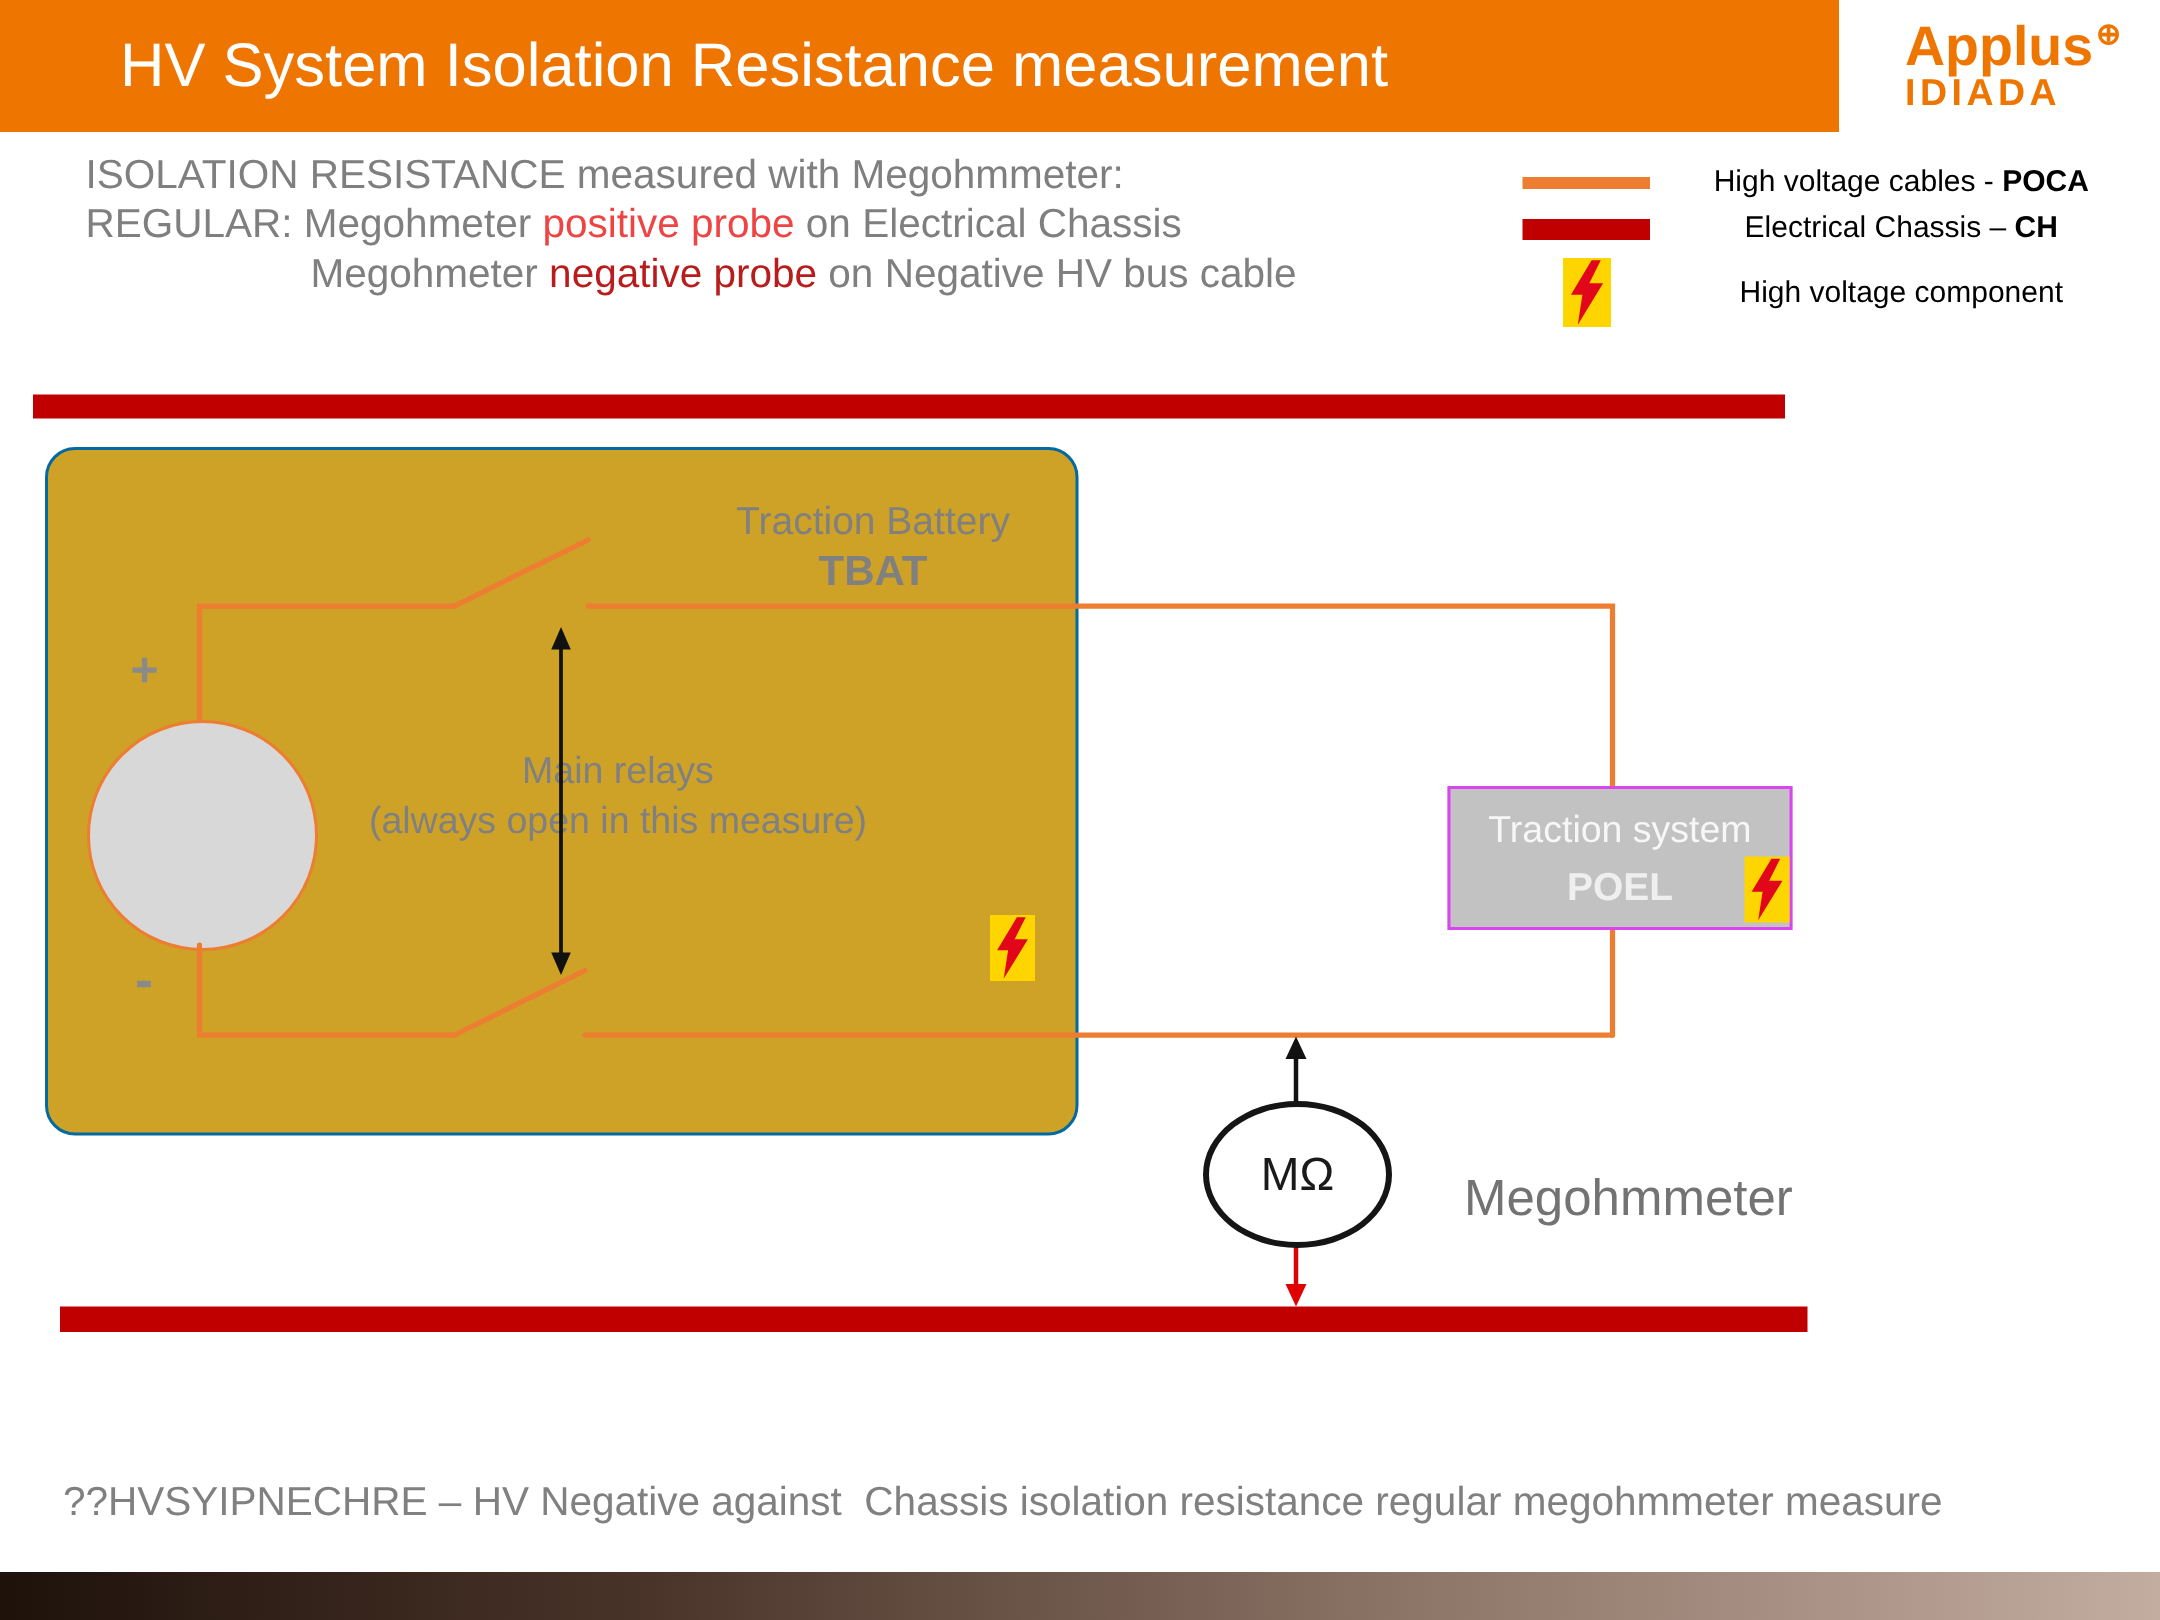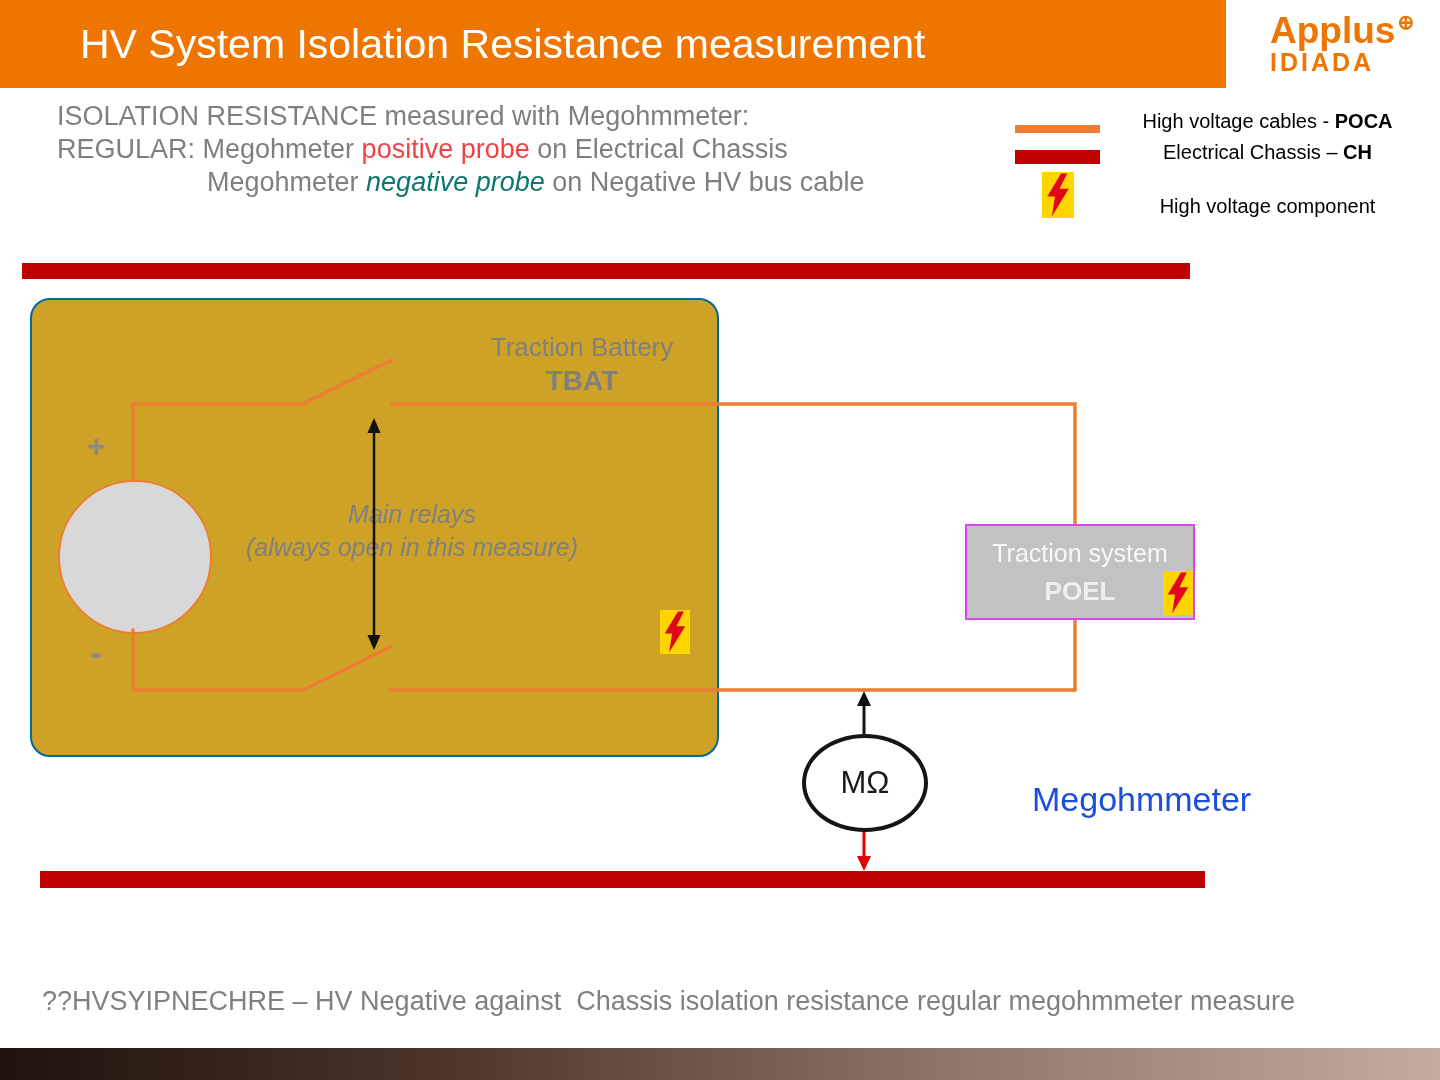--- a/index.html
+++ b/index.html
@@ -14,26 +14,26 @@
         display:flex;flex-direction:column;justify-content:center;align-items:flex-start;
         padding-left:44px;box-sizing:border-box;}
   .logo-top{font-size:37px;font-weight:bold;color:#EE7500;line-height:1;}
   .logo-plus{font-size:20px;vertical-align:super;margin-left:2px;}
   .logo-sub{font-size:25px;font-weight:bold;letter-spacing:3px;color:#EE7500;line-height:1.1;}
 
   
   .intro{position:absolute;left:57px;top:100px;font-size:27px;line-height:33px;color:#7F7F7F;}
   .intro-bold{font-weight:normal;}
   .intro .red{color:#ef4444;}
-  .intro .black{color:#0f766e;font-style:italic;}
+  .intro .black{color:#b91c1c;}
   .indent{margin-left:150px;}
 
   
   .legend{position:absolute;left:1005px;top:110px;width:420px;}
-  .legend-row{display:flex;align-items:flex-end;margin-bottom:8px;}
+  .legend-row{display:flex;align-items:center;margin-bottom:8px;}
   .swatch-wrap{width:105px;display:flex;justify-content:center;}
   .swatch.orange{width:85px;height:8px;background:#ED7D31;}
   .swatch.red{width:85px;height:14px;background:#C00000;}
   .legend-label{flex:1;text-align:center;font-size:20px;color:#000;}
 
   
   .chassis-bar{position:absolute;background:#C00000;}
   .chassis-bar.top{left:22px;top:263px;width:1168px;height:16px;}
   .chassis-bar.bottom{left:40px;top:871px;width:1165px;height:17px;}
 
@@ -41,21 +41,21 @@
   .battery-box{position:absolute;left:30px;top:298px;width:685px;height:455px;
                background:#CDA226;border:2px solid #0369a1;border-radius:20px;z-index:1;}
   .battery-title{position:absolute;left:400px;top:30px;width:300px;text-align:center;
                  color:#808080;font-size:26px;line-height:34px;}
   .battery-title .bold{font-weight:bold;font-size:28px;}
   .cell-circle{position:absolute;left:26px;top:180px;width:150px;height:150px;
                border-radius:50%;background:#D8D8D8;border:2.5px solid #ED7D31;}
   .plus{position:absolute;left:55px;top:128px;font-size:32px;font-weight:bold;color:#8a8a8a;}
   .minus{position:absolute;left:58px;top:332px;font-size:36px;font-weight:bold;color:#8a8a8a;}
   .relays-label{position:absolute;left:165px;top:198px;width:430px;text-align:center;
-                color:#808080;font-size:25px;line-height:33px;font-style:italic;}
+                color:#808080;font-size:25px;line-height:33px;}
 
   
   .bolt{display:inline-block;background:#FFD500;}
   .bolt svg{display:block;width:100%;height:100%;}
   .bolt-legend{width:32px;height:46px;}
   .bolt-battery{position:absolute;left:628px;top:310px;width:30px;height:44px;}
   .bolt-traction{position:absolute;left:1163px;top:571px;width:30px;height:44px;z-index:8;}
 
   
   .wires{position:absolute;left:0;top:0;width:1440px;height:1080px;z-index:5;pointer-events:none;}
@@ -65,21 +65,21 @@
                 background:#C2C2C2;border:2px solid #d946ef;z-index:6;text-align:center;
                 box-sizing:border-box;}
   .tbox-title{margin-top:13px;font-size:25px;color:#F7F7F7;}
   .tbox-code{margin-top:8px;font-size:26px;font-weight:bold;color:#EFEFEF;}
 
   
   .meter-circle{position:absolute;left:802px;top:734px;width:126px;height:98px;
                 border:4px solid #151515;border-radius:50%;background:#fff;z-index:6;
                 display:flex;align-items:center;justify-content:center;
                 font-size:31px;color:#1a1a1a;box-sizing:border-box;}
-  .meter-label{position:absolute;left:1032px;top:780px;font-size:34px;color:#1d4ed8;}
+  .meter-label{position:absolute;left:976px;top:780px;font-size:34px;color:#737373;}
 
   
   .notes{position:absolute;left:42px;top:916px;font-size:27px;line-height:34px;
          color:#808080;white-space:pre-wrap;}
 
   
   .gradient-bar{position:absolute;left:0;top:1048px;width:1440px;height:32px;
                 background:linear-gradient(to right,#1e120b 0%,#4a342a 30%,#8c7466 65%,#c3aca0 100%);}
 </style>
 </head>

